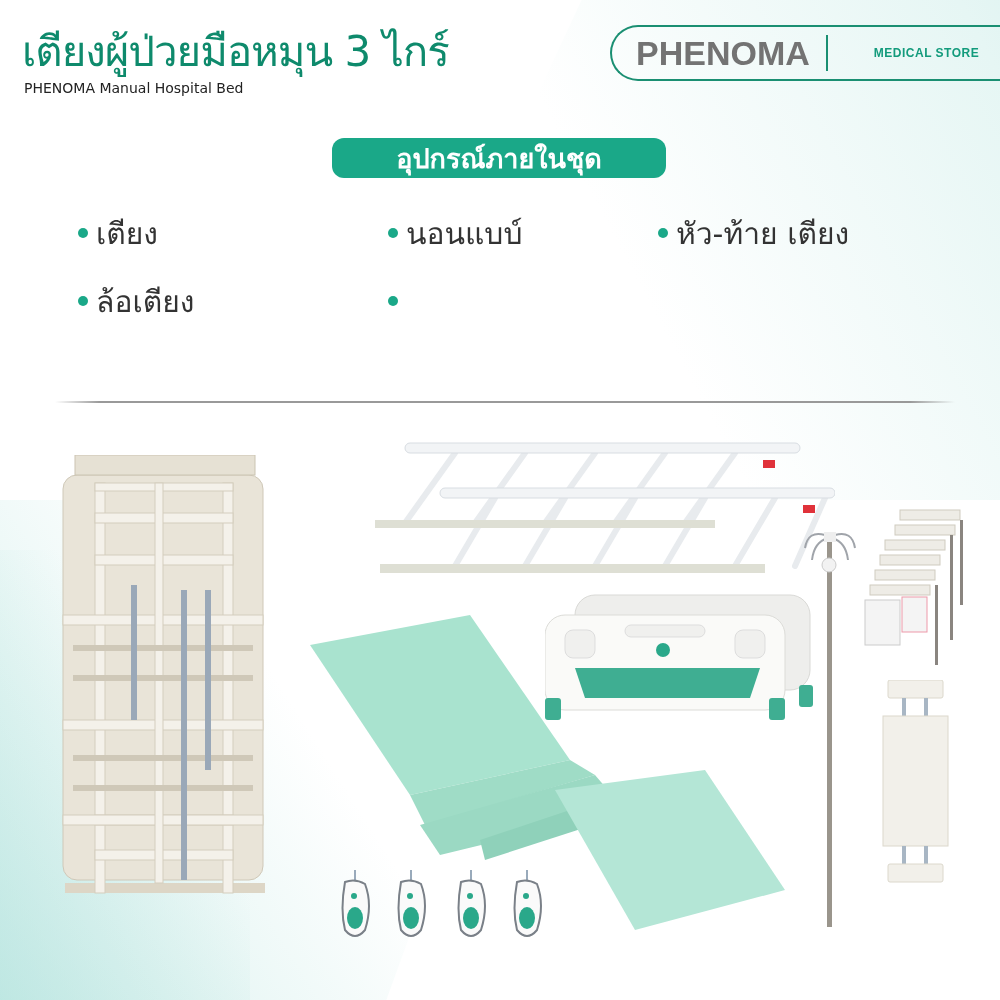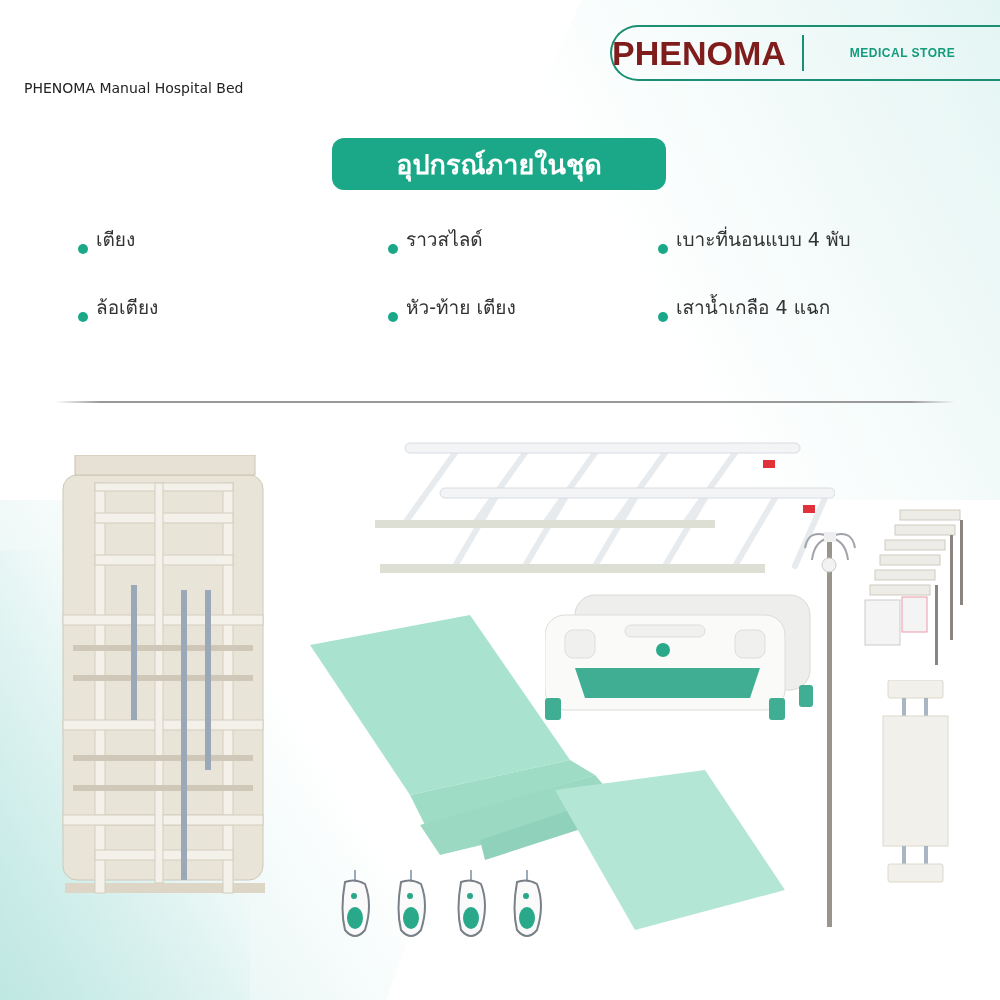--- a/index.html
+++ b/index.html
@@ -37,40 +37,40 @@
       font-size: 14px; color: #222; white-space: nowrap;
     }
 
     .brand {
       position: absolute; left: 610px; top: 25px; width: 410px; height: 56px;
       border: 2px solid #1a8f72; border-right: none; border-radius: 30px 0 0 30px;
       display: flex; align-items: center;
     }
     .brand-name {
       font-family: "Liberation Sans", sans-serif; font-weight: bold;
-      font-size: 34px; color: #7f1d1d; letter-spacing: 0px;
+      font-size: 34px; color: #737373; margin-left: 24px; letter-spacing: 0px;
     }
     .brand-sep { width: 2px; height: 36px; background: #1a8f72; margin: 0 18px 0 16px; }
     .brand-tag {
       font-family: "Liberation Sans", sans-serif; font-weight: bold;
       font-size: 12px; color: #139b7c; letter-spacing: 0.5px; margin-left: 28px;
     }
 
     .pill {
-      position: absolute; left: 332px; top: 138px; width: 334px; height: 52px;
+      position: absolute; left: 332px; top: 138px; width: 334px; height: 40px;
       background: #1aa888; border-radius: 12px;
       color: #fff; font-size: 27px; font-weight: bold;
       display: flex; align-items: center; justify-content: center;
     }
 
     .items {
       position: absolute; left: 78px; top: 212px; width: 900px;
       display: grid; grid-template-columns: 310px 270px 320px; row-gap: 26px;
     }
-    .item { display: flex; align-items: flex-end; font-size: 19px; color: #333; height: 42px; white-space: nowrap; }
+    .item { display: flex; align-items: center; font-size: 30px; color: #333; height: 42px; white-space: nowrap; }
     .dot { width: 10px; height: 10px; border-radius: 50%; background: #1aa888; margin-right: 8px; flex: 0 0 auto; }
     .divider-line {
       position: absolute; left: 55px; top: 401px; width: 420px; height: 2px;
     }
 
     
     .bed-frame { position: absolute; left: 55px; top: 455px; width: 215px; height: 440px; }
     .rails { position: absolute; left: 375px; top: 438px; width: 460px; height: 140px; }
     .headboards { position: absolute; left: 545px; top: 590px; width: 270px; height: 135px; }
     .mattress { position: absolute; left: 305px; top: 600px; width: 500px; height: 340px; }
@@ -83,54 +83,50 @@
 <body>
 
 <div class="bg">
   <div class="wash-tr"></div>
   <div class="wash-bl"></div>
   <div class="wash-bl2"></div>
 </div>
 
 <div class="content">
 
+  <div class="title-th">เตียงผู้ป่วยมือหมุน 3 ไกร์</div>
   <div class="title-en">PHENOMA Manual Hospital Bed</div>
 
   <div class="brand">
     <span class="brand-name">PHENOMA</span>
     <span class="brand-sep"></span>
     <span class="brand-tag">MEDICAL STORE</span>
   </div>
 
   <div class="pill">อุปกรณ์ภายในชุด</div>
 
   <div class="items">
     <div class="item">
         <span class="dot"></span>
         <span>เตียง</span>
       </div>
     <div class="item">
         <span class="dot"></span>
-        <span>ราวสไลด์</span>
-      </div>
-    <div class="item">
-        <span class="dot"></span>
-        <span>เบาะที่นอนแบบ 4 พับ</span>
+        <span>นอนแบบ์</span>
+      </div>
+    <div class="item">
+        <span class="dot"></span>
+        <span>หัว-ท้าย เตียง</span>
       </div>
     <div class="item">
         <span class="dot"></span>
         <span>ล้อเตียง</span>
       </div>
     <div class="item">
         <span class="dot"></span>
-        <span>หัว-ท้าย เตียง</span>
-      </div>
-    <div class="item">
-        <span class="dot"></span>
-        <span>เสาน้ำเกลือ 4 แฉก</span>
       </div>
   </div>
 
   <svg class="divider-line" style="width:900px;left:55px;top:400px;height:4px;position:absolute" viewBox="0 0 900 4" preserveAspectRatio="none">
     <defs>
       <linearGradient id="dg" x1="0" x2="1">
         <stop offset="0" stop-color="#999" stop-opacity="0"></stop>
         <stop offset="0.05" stop-color="#999"></stop>
         <stop offset="0.95" stop-color="#999"></stop>
         <stop offset="1" stop-color="#999" stop-opacity="0"></stop>

